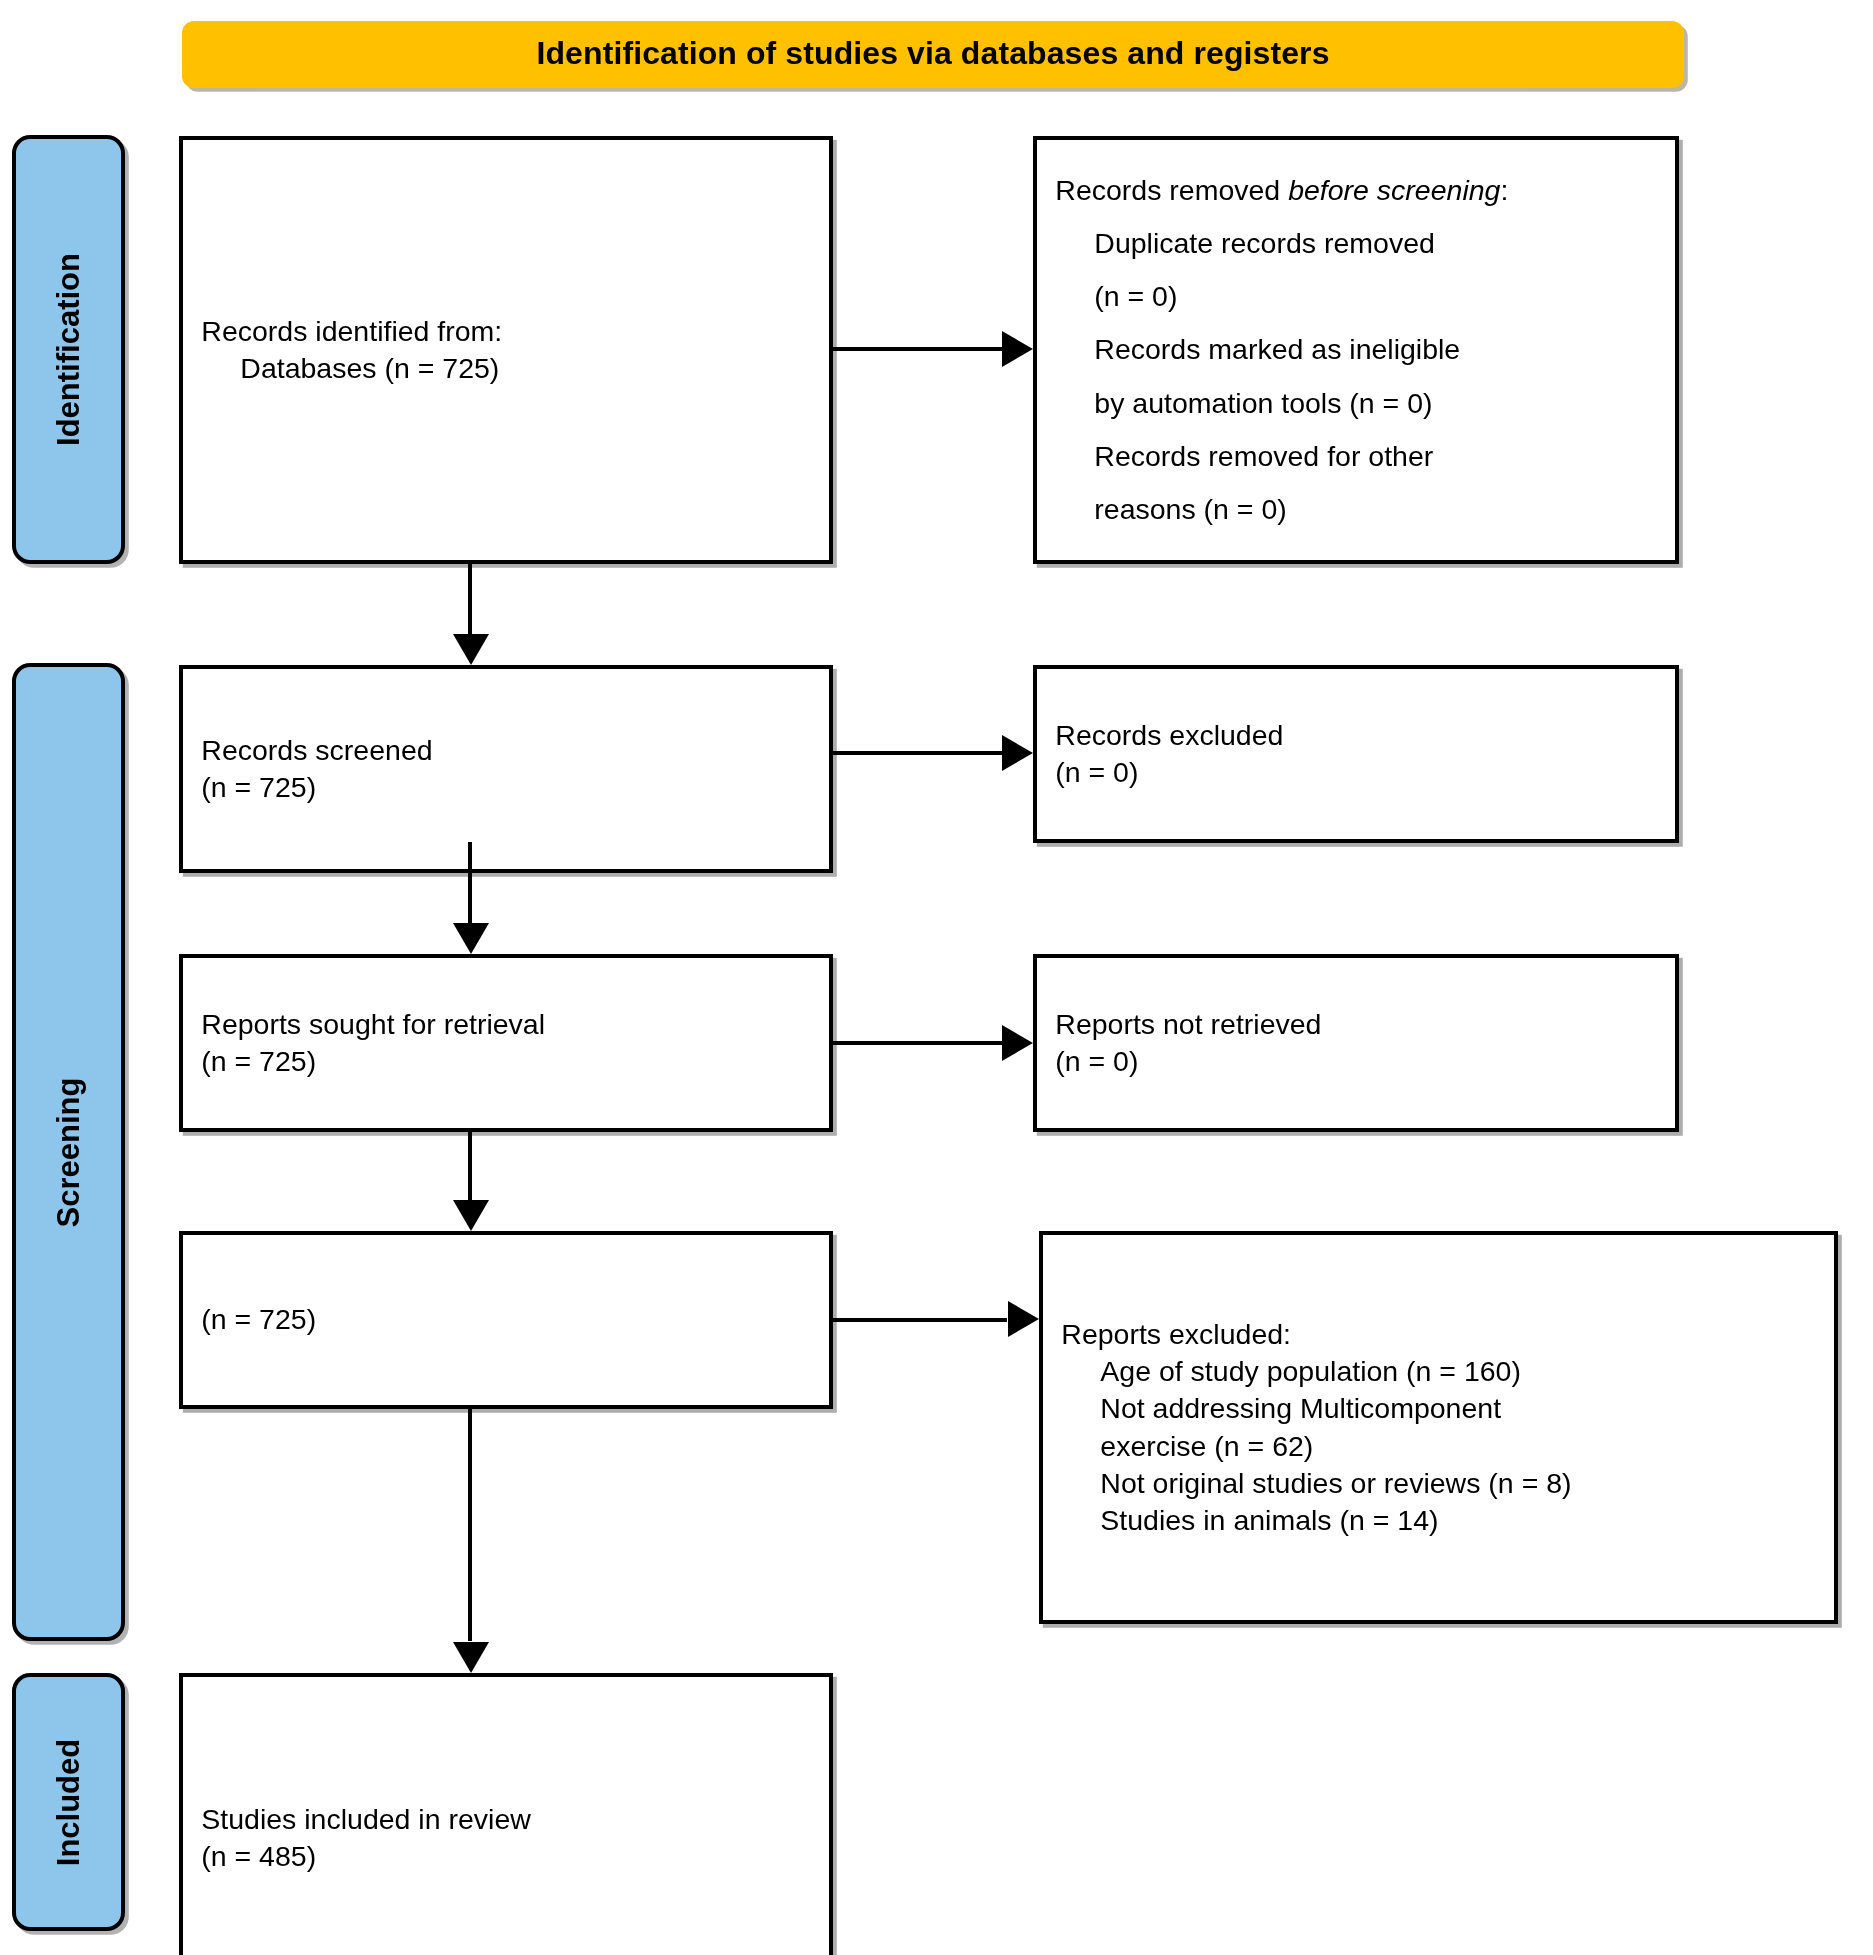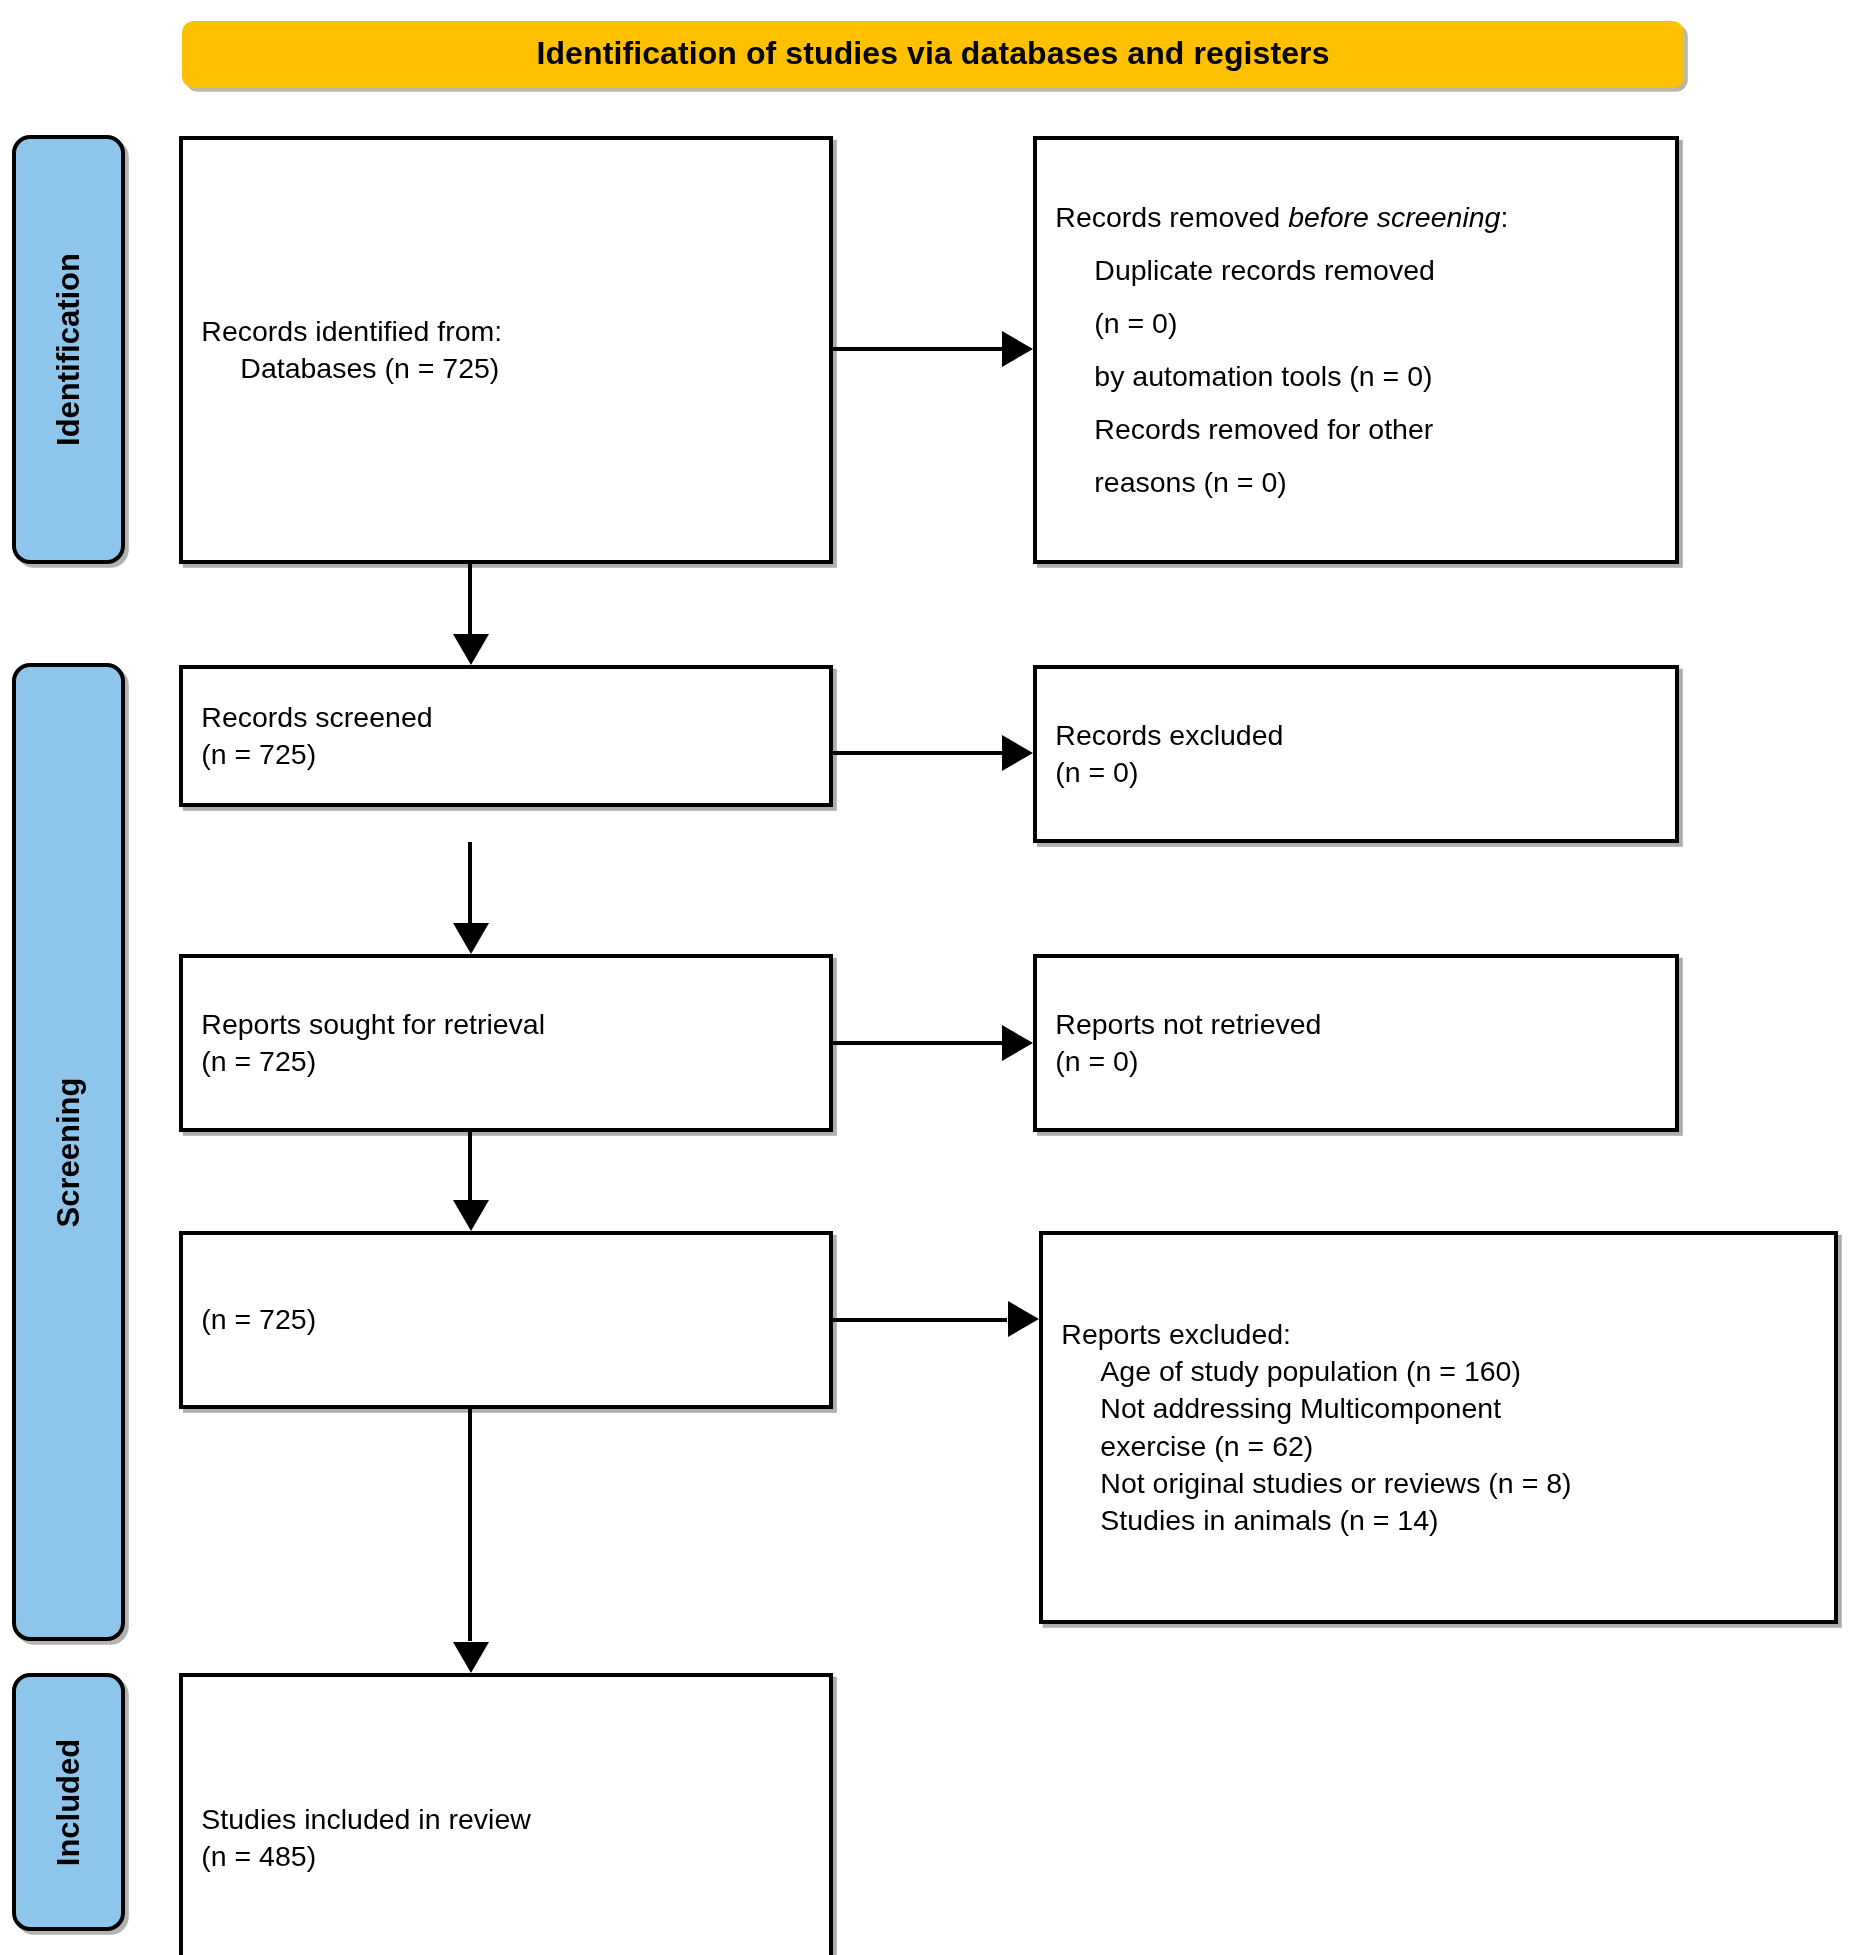--- a/index.html
+++ b/index.html
@@ -86,21 +86,21 @@
     line-height: 1.30;
     color: #000000;
     white-space: nowrap;
   }
   .flow-box .line.wrap { white-space: normal; }
   .indent-1 { padding-left: 39px; }
   .ital { font-style: italic; }
 
   
   #box-identified     { left: 179px;  top: 136px;  width: 654px; height: 428px; }
-  #box-screened       { left: 179px;  top: 665px; width: 654px; height: 142px; }
+  #box-screened       { left: 179px;  top: 665px; width: 654px; height: 208px; }
   #box-sought         { left: 179px;  top: 954px; width: 654px; height: 178px; }
   #box-assessed       { left: 179px;  top: 1231px; width: 654px; height: 178px; }
   #box-included       { left: 179px;  top: 1673px; width: 654px; height: 330px; }
 
   
   #box-removed-before { left: 1033px; top: 136px;  width: 646px; height: 428px; gap: 16px; }
   #box-rec-excluded   { left: 1033px; top: 665px; width: 646px; height: 178px; }
   #box-not-retrieved  { left: 1033px; top: 954px; width: 646px; height: 178px; }
   #box-rep-excluded   { left: 1039px; top: 1231px; width: 799px; height: 393px; }
 
@@ -148,20 +148,21 @@
 
   <div class="flow-box" id="box-identified">
     <div class="line">Records identified from:</div>
     <div class="line indent-1">Databases (n = 725)</div>
   </div>
 
   <div class="flow-box" id="box-removed-before">
     <div class="line wrap"><span>Records removed </span><span class="ital">before screening</span><span>:</span></div>
     <div class="line indent-1">Duplicate records removed</div>
     <div class="line indent-1">(n = 0)</div>
+    <div class="line indent-1">Records marked as ineligible</div>
     <div class="line indent-1">by automation tools (n = 0)</div>
     <div class="line indent-1">Records removed for other</div>
     <div class="line indent-1">reasons (n = 0)</div>
   </div>
 
   <div class="conn conn-h" style="left:833px; top:347px; width:169px;"></div>
   <div class="arrow-right" style="left:1002px; top:331px;"></div>
 
   <div class="conn conn-v" style="left:468px; top:564px; height:70px;"></div>
   <div class="arrow-down" style="left:453px; top:634px;"></div>

